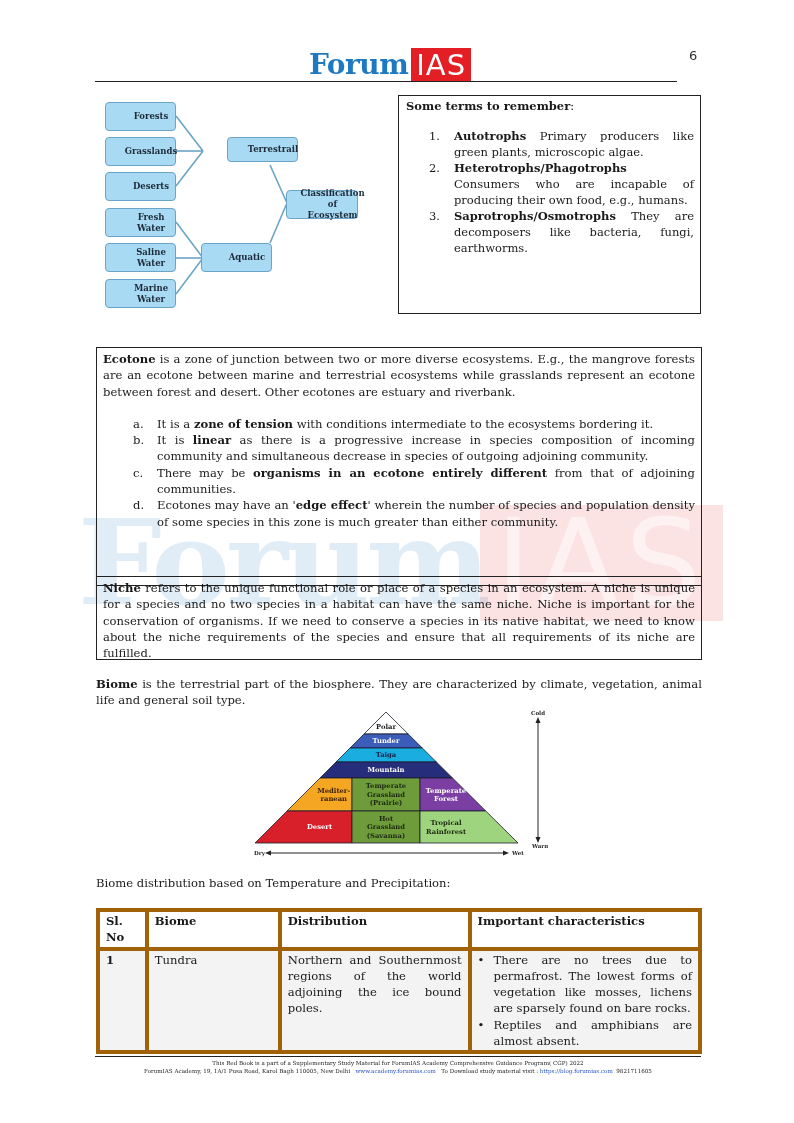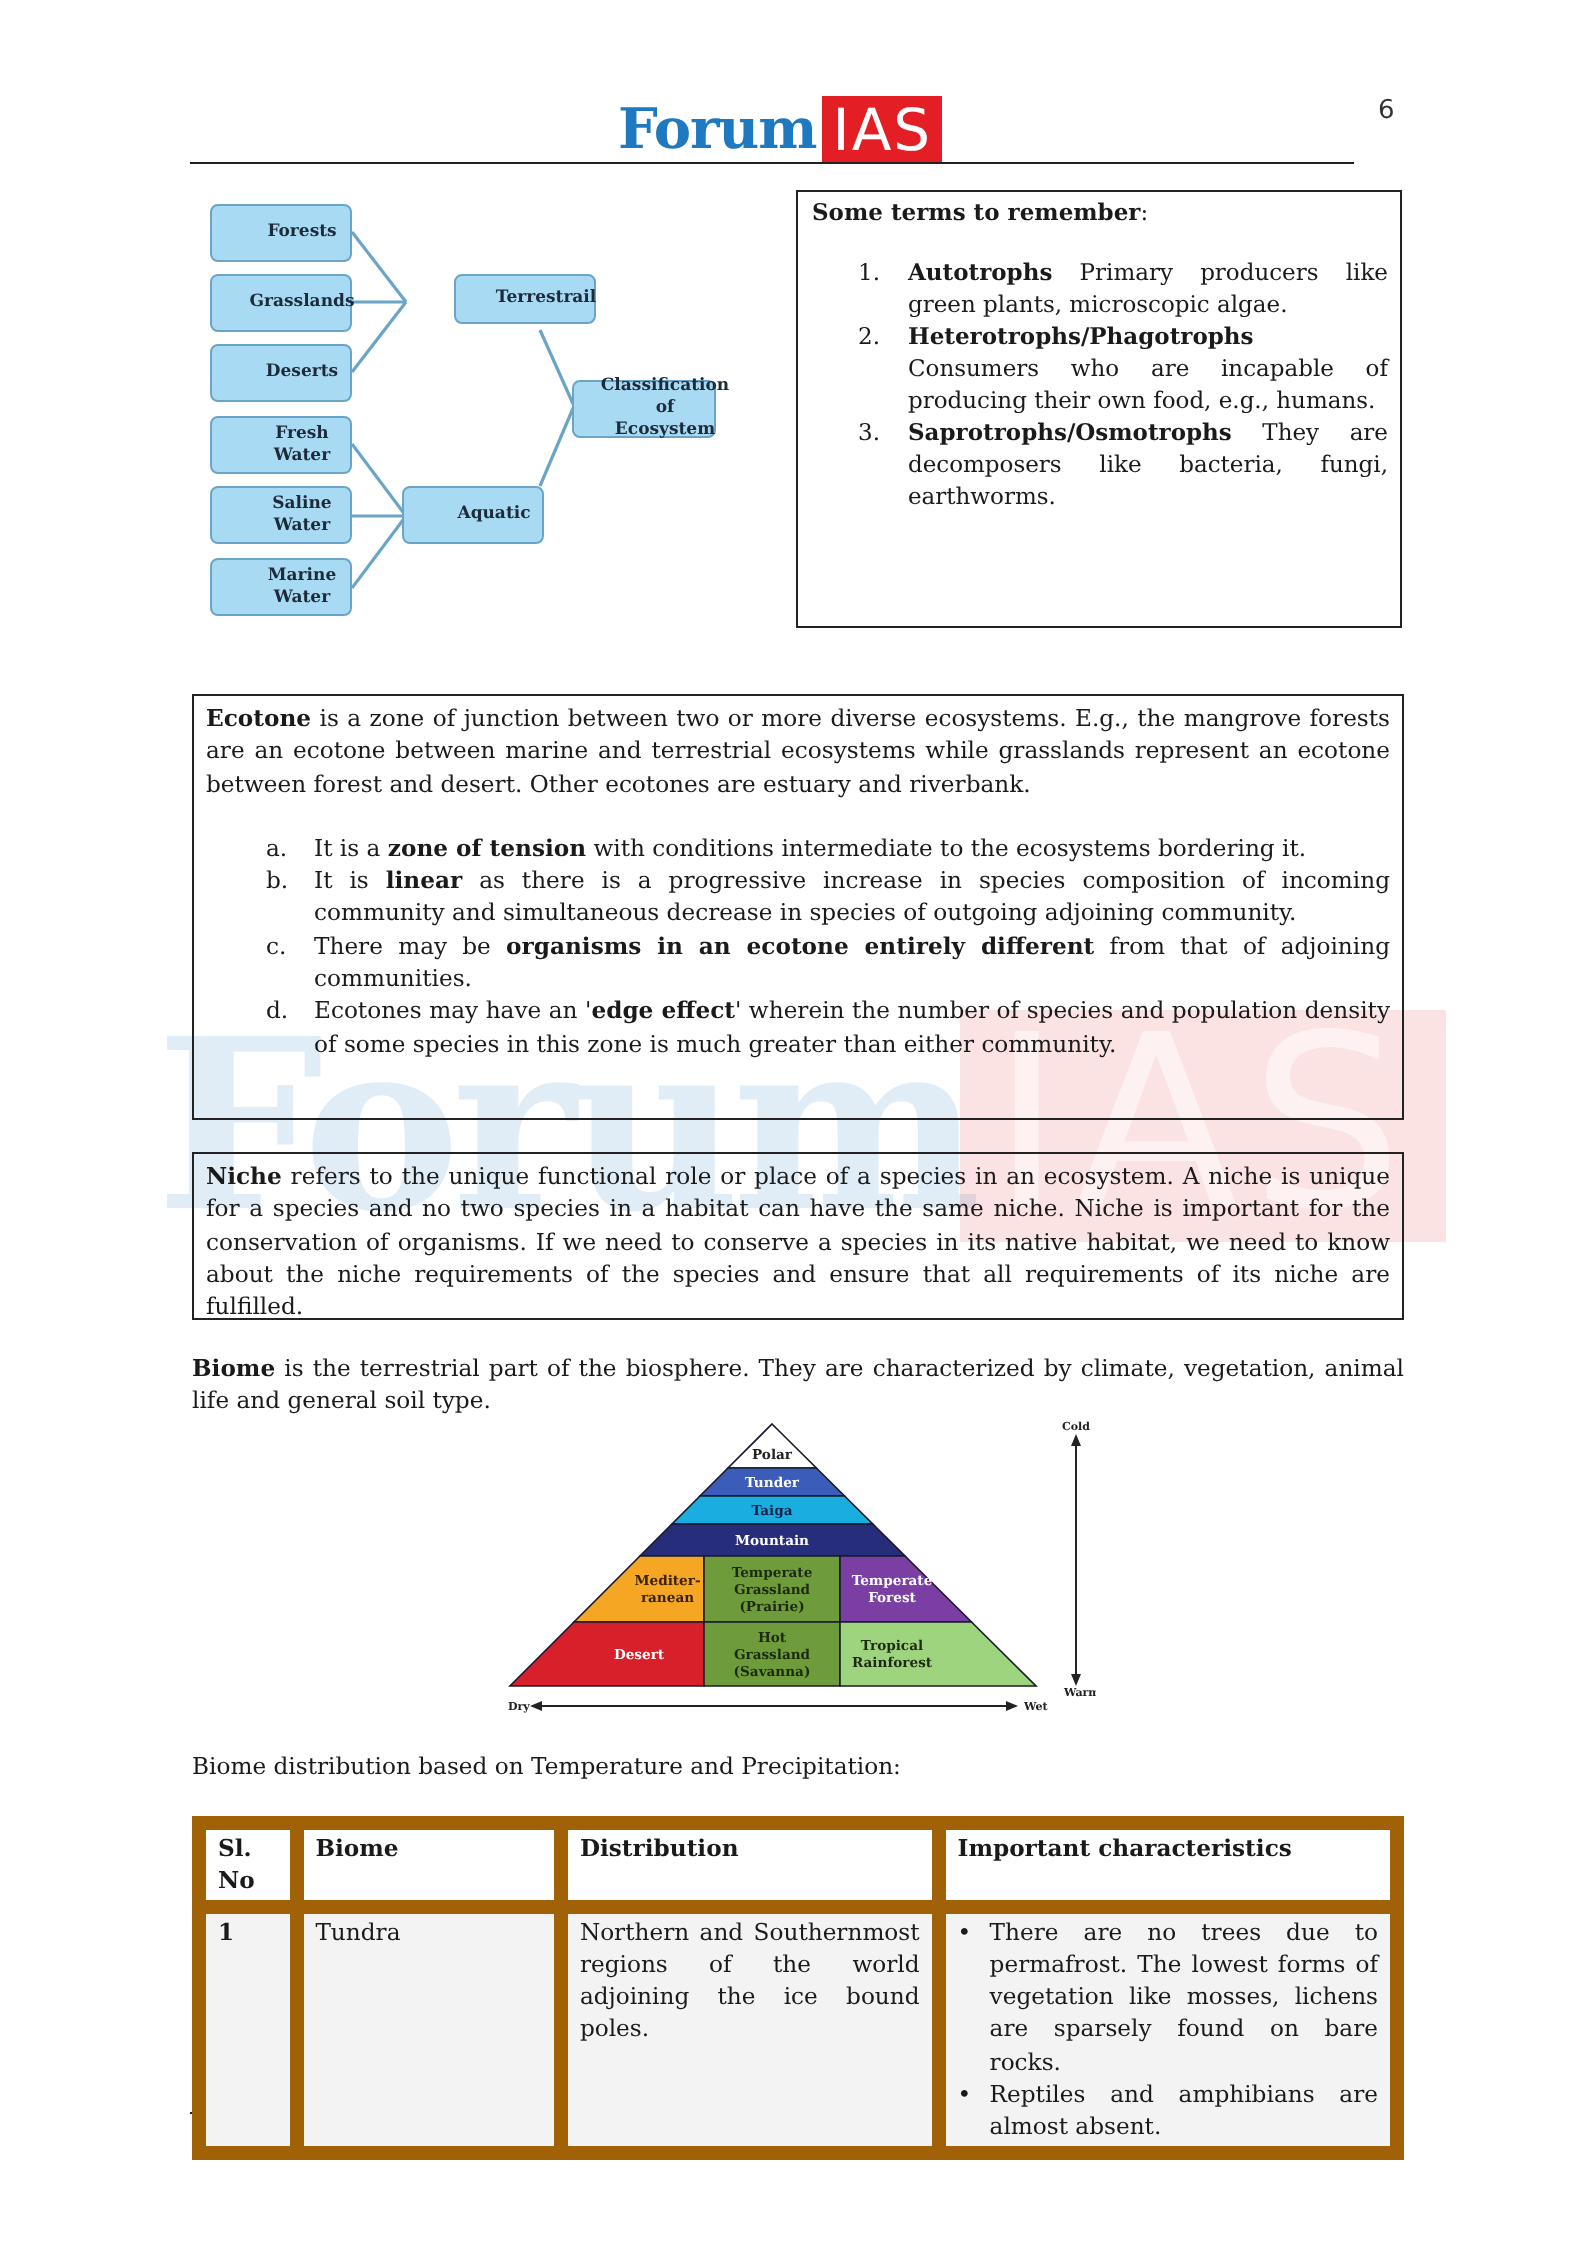--- a/index.html
+++ b/index.html
@@ -31,36 +31,36 @@
   .terms-title { position: absolute; left: 7px; top: 3px; font-size: 11.5px; }
   .terms-title b { font-weight: bold; }
   .terms-list { position: absolute; left: 30px; top: 32px; width: 265px; font-size: 11.5px; line-height: 16px; }
   .term { position: relative; padding-left: 25px; text-align: justify; }
   .term .num { position: absolute; left: 0; top: 0; }
 
   
   .boxed { position: absolute; left: 96px; border: 1px solid #222; box-sizing: border-box; background: transparent; z-index: 1;
            font-size: 11.6px; line-height: 16.3px; padding: 3px 6px 2px 6px; text-align: justify; }
   .boxed p { margin: 0; }
-  .ecotone-box { top: 347px; width: 606px; height: 213px; }
+  .ecotone-box { top: 347px; width: 606px; height: 239px; }
   .niche-box { top: 576px; width: 606px; height: 84px; }
   .char-list { margin-top: 16px; padding-left: 38px; }
   .char-item { position: relative; padding-left: 16px; text-align: justify; }
   .char-item .letter { position: absolute; left: -8px; top: 0; }
 
   .biome-text { position: absolute; left: 96px; top: 676px; width: 606px; font-size: 11.6px; line-height: 16.3px; text-align: justify; z-index: 1; }
 
   
   .pyramid { position: absolute; left: 248px; top: 706px; width: 300px; height: 155px; }
 
   .table-caption { position: absolute; left: 96px; top: 876px; font-size: 11.6px; z-index: 1; }
 
   
   .biome-table { position: absolute; left: 96px; top: 908px; width: 606px; border-collapse: collapse; font-size: 11.6px; line-height: 16.3px; z-index: 1; }
-  .biome-table th, .biome-table td { border: 7px solid #a16207; vertical-align: top; padding: 1px 6px; text-align: left; }
+  .biome-table th, .biome-table td { border: 4px solid #a16207; vertical-align: top; padding: 1px 6px; text-align: left; }
   .biome-table th { font-weight: bold; background: #fff; height: 16px; }
   .biome-table td { background: #f3f3f3; }
   .biome-table td.just { text-align: justify; }
   .bullets { margin: 0; padding: 0; list-style: none; }
   .bullets li { position: relative; padding-left: 16px; text-align: justify; }
   .bullets li .dot { position: absolute; left: 0; top: 0; }
 
   
   .footer-rule { position: absolute; left: 95px; top: 1056px; width: 606px; height: 1px; background: #222; }
   .footer-line1 { position: absolute; left: 95px; top: 1059px; width: 606px; text-align: center; font-size: 5.6px; line-height: 8px; font-family: "DejaVu Serif", serif; color: #222; }

